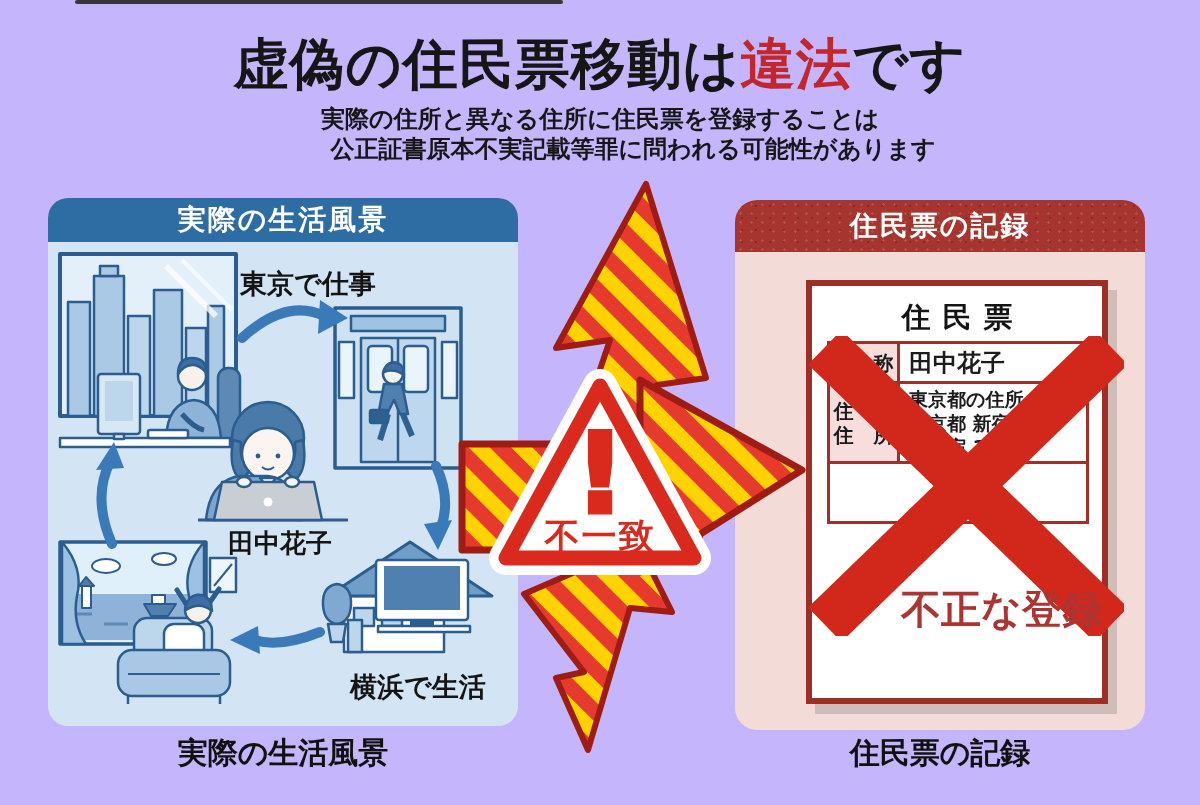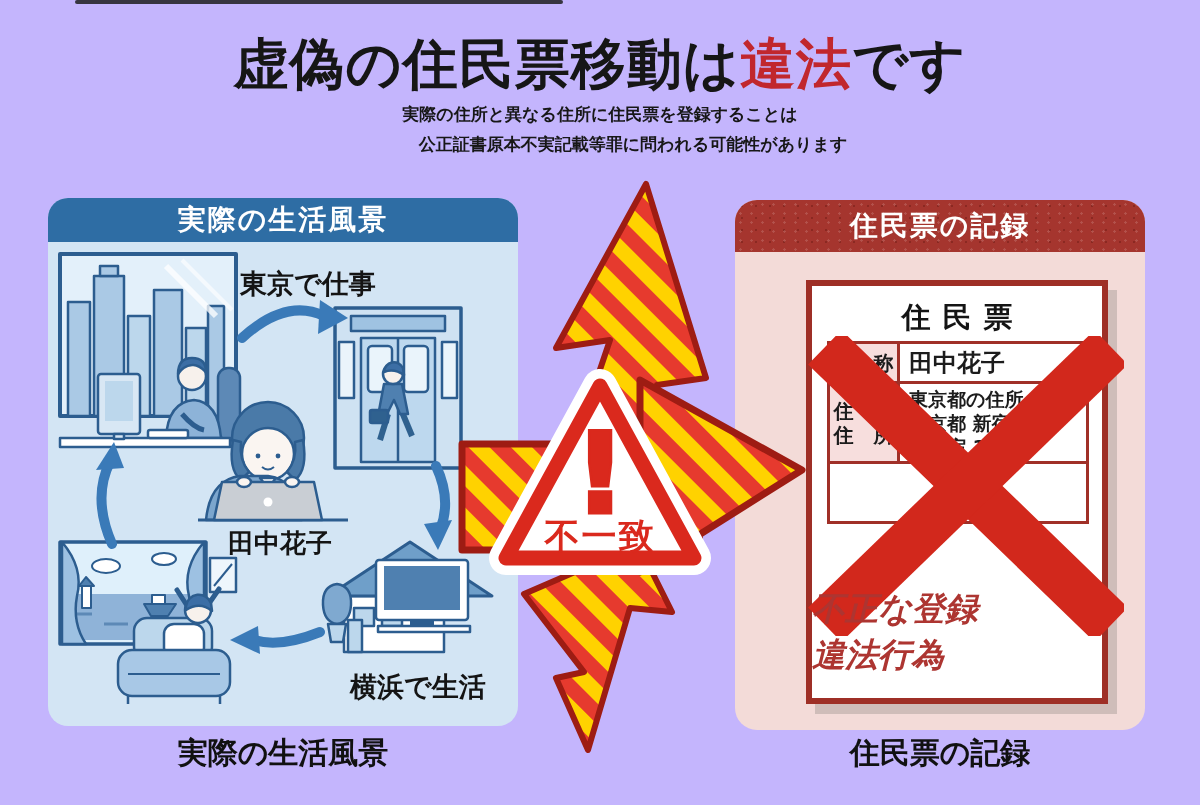--- a/index.html
+++ b/index.html
@@ -4,21 +4,21 @@
 <style>
   html,body{margin:0;padding:0;background:#fdfdfc;}
   *{box-sizing:border-box;}
   .stage{position:relative;width:1200px;height:805px;background:#c4b5fd;overflow:hidden;
          font-family:"DejaVu Sans","Liberation Sans",sans-serif;color:#1c1c1c;}
   .abs{position:absolute;}
   
   .main-title{top:28px;left:0;width:1200px;text-align:center;font-size:55px;font-weight:900;
               letter-spacing:1px;color:#161616;white-space:nowrap;}
   .main-title .hl{color:#c1272d;}
-  .subtitle{left:0;width:1200px;text-align:center;font-size:17px;font-weight:800;color:#171717;}
+  .subtitle{left:0;width:1200px;text-align:center;font-size:24px;font-weight:800;color:#171717;}
   .sub1{top:103px;} .sub2{top:133px;margin-left:33px;}
   .top-artifact{top:0;left:75px;width:488px;height:4px;background:#1e1e1e;opacity:.85;border-radius:2px;}
   
   .panel{border-radius:20px;overflow:hidden;}
   .left-panel{top:198px;left:48px;width:470px;height:528px;background:#d3e5f4;}
   .left-panel .phead{height:44px;background:#2e6da4;color:#fff;font-size:28px;font-weight:800;
                      display:flex;align-items:center;justify-content:center;letter-spacing:2px;}
   .right-panel{top:200px;left:735px;width:410px;height:530px;background:#f3dbd8;border-radius:22px;}
   .right-panel .phead{height:52px;background:#a5352e;color:#fff;font-size:28px;font-weight:800;
       display:flex;align-items:center;justify-content:center;letter-spacing:2px;
@@ -45,22 +45,22 @@
   .tlabel{width:70px;background:#f7dedd;border-right:3px solid #a03028;display:flex;flex-direction:column;
           align-items:center;justify-content:center;font-size:20px;font-weight:800;line-height:24px;}
   .tvalue{flex:1;display:flex;flex-direction:column;justify-content:center;padding-left:9px;font-weight:800;}
   .row-name{height:40px;} .row-name .tvalue{font-size:24px;}
   .row-addr{height:80px;} .row-addr .tvalue{font-size:19px;line-height:24px;}
   .row-lot{height:42px;position:relative;}
   .lot-cell{position:absolute;right:0;top:0;height:100%;width:88px;border-left:2.5px solid #a03028;
             background:#f7dedd;font-size:13px;font-weight:700;display:flex;align-items:center;justify-content:center;}
   .row-empty{height:57px;}
   .doc-x{position:absolute;top:50px;left:-8px;pointer-events:none;}
-  .doc-warning{position:absolute;top:300px;left:0;width:100%;text-align:left;font-size:33px;
-               font-weight:900;color:#ad3531;line-height:46px;font-style:italic;}
+  .doc-warning{position:absolute;top:300px;left:0;width:100%;text-align:right;font-size:40px;
+               font-weight:900;color:#ad3531;line-height:46px;}
   svg text{font-family:"DejaVu Sans","Liberation Sans",sans-serif;}
   .mid-art{top:0;left:0;pointer-events:none;}
 </style>
 </head>
 <body>
 
 <div class="stage">
 
   <div class="abs top-artifact"></div>
 
@@ -212,21 +212,20 @@
         </div>
       </div>
       <div class="trow row-empty"></div>
     </div>
     <svg class="doc-x" width="320" height="300" viewBox="0 0 320 300">
       <line x1="38" y1="28" x2="290" y2="272" stroke="#d2281c" stroke-width="48" stroke-linecap="square"></line>
       <line x1="290" y1="28" x2="38" y2="272" stroke="#d2281c" stroke-width="48" stroke-linecap="square"></line>
     </svg>
     <div class="doc-warning">
       <div>不正な登録</div>
-      <div>違法行為</div>
     </div>
   </div>
 
   <svg class="abs mid-art" width="1200" height="805" viewBox="0 0 1200 805">
     <defs>
       <pattern id="stp" patternUnits="userSpaceOnUse" width="30" height="30" patternTransform="rotate(-45)">
         <rect width="30" height="30" fill="#ffd200"></rect>
         <rect width="15" height="30" fill="#e63a2e"></rect>
       </pattern>
     </defs>

